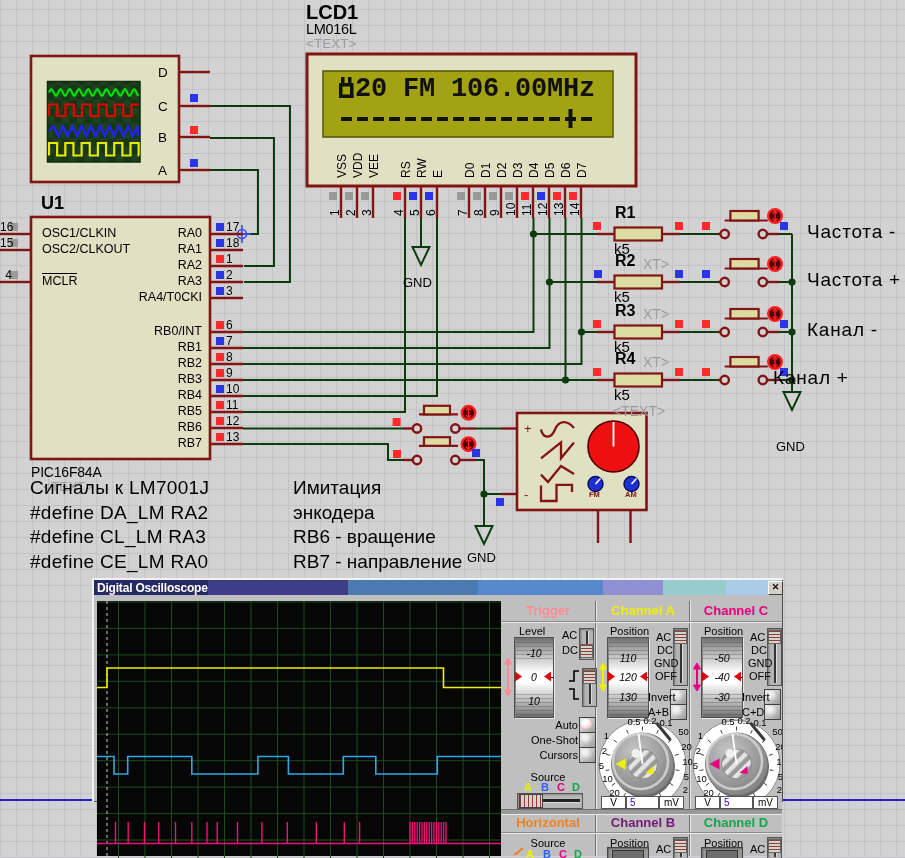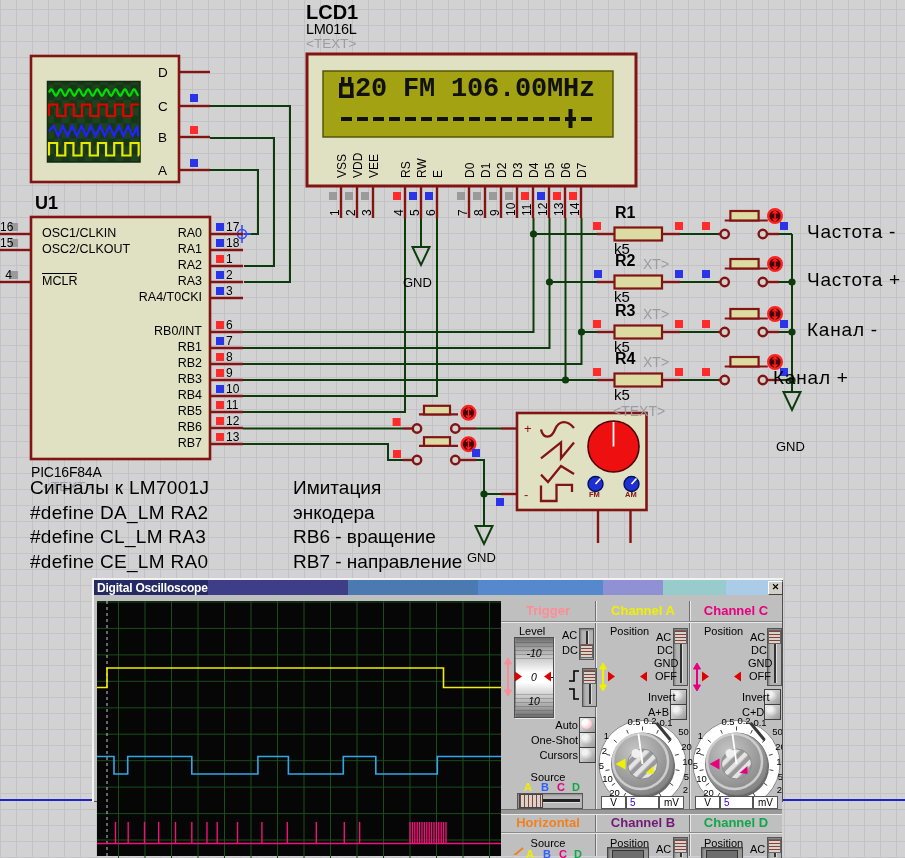--- a/index.html
+++ b/index.html
@@ -326,21 +326,21 @@
 <line x1="613.5" y1="446.5" x2="613.5" y2="422" stroke="#fff" stroke-width="1.8"></line>
 <circle cx="595.5" cy="484" r="7.5" fill="#2030d0" stroke="#001060" stroke-width="1.4"></circle>
 <line x1="595.5" y1="484" x2="600.5" y2="478.5" stroke="#fff" stroke-width="1.6"></line>
 <circle cx="631.5" cy="484" r="7.5" fill="#2030d0" stroke="#001060" stroke-width="1.4"></circle>
 <line x1="631.5" y1="484" x2="636.5" y2="478.5" stroke="#fff" stroke-width="1.6"></line>
 <text x="589" y="497" font-family="Liberation Sans" font-size="7.5" font-weight="bold" fill="#831414">FM</text>
 <text x="625" y="497" font-family="Liberation Sans" font-size="7.5" font-weight="bold" fill="#831414">AM</text>
 <line x1="598" y1="510" x2="598" y2="543" stroke="#831414" stroke-width="2.4"></line>
 <line x1="630.5" y1="510" x2="630.5" y2="543" stroke="#831414" stroke-width="2.4"></line>
 </svg>
-<div class="t" style="left:35px;top:194px;font-size:18px;font-weight:bold;">U1</div>
+<div class="t" style="left:41px;top:194px;font-size:18px;font-weight:bold;">U1</div>
 <div class="t" style="left:31px;top:465px;font-size:14px;letter-spacing:-0.2px;">PIC16F84A</div>
 <div class="t ghost" style="left:43px;top:480px;font-size:13.5px;">&lt;TEXT&gt;</div>
 <div class="t" style="left:42px;top:227px;font-size:12.5px;">OSC1/CLKIN</div>
 <div class="t" style="left:42px;top:243px;font-size:12.5px;">OSC2/CLKOUT</div>
 <div class="t" style="left:42px;top:275px;font-size:12.5px;"><span style="border-top:1.4px solid #000;padding-top:0px;">MCLR</span></div>
 <div class="t" style="left:0px;top:227px;font-size:12.5px;width:202px;text-align:right;">RA0</div>
 <div class="t" style="left:0px;top:243px;font-size:12.5px;width:202px;text-align:right;">RA1</div>
 <div class="t" style="left:0px;top:259px;font-size:12.5px;width:202px;text-align:right;">RA2</div>
 <div class="t" style="left:0px;top:275px;font-size:12.5px;width:202px;text-align:right;">RA3</div>
 <div class="t" style="left:0px;top:291px;font-size:12.5px;width:202px;text-align:right;">RA4/T0CKI</div>
@@ -459,40 +459,56 @@
 <div class="lbl" style="left:17px;top:170px;font-size:11px;color:#000;width:60px;text-align:center;">Source</div>
 <div class="lbl" style="left:23px;top:180px;font-size:11px;color:#f0f000;font-weight:bold;">A</div>
 <div class="lbl" style="left:40px;top:180px;font-size:11px;color:#3060ff;font-weight:bold;">B</div>
 <div class="lbl" style="left:56px;top:180px;font-size:11px;color:#e60080;font-weight:bold;">C</div>
 <div class="lbl" style="left:71px;top:180px;font-size:11px;color:#10a848;font-weight:bold;">D</div>
 <div style="position:absolute;left:16px;top:192px;width:64px;height:14px;border:1px solid #555;box-shadow:inset 1px 1px 2px #888;background:#b8b8b8;">
         <div style="position:absolute;left:22px;top:5px;width:40px;height:3px;background:#222;box-shadow:0 1px 0 #ddd;"></div>
         <div style="position:absolute;left:1px;top:0px;width:22px;height:12px;border:1px solid #444;background:repeating-linear-gradient(90deg,#8a4038 0 1.5px,#d8d4cc 1.5px 4px);"></div>
       </div>
 <div class="lbl" style="left:109px;top:24px;font-size:11px;color:#000;">Position</div>
+<div class="slider" style="left:106px;top:36px;width:40px;height:79px;">
+        <div class="ridges"></div>
+        <div class="num" style="top:14px;">110</div>
+        <div class="num" style="top:33px;">120</div>
+        <div class="num" style="top:53px;">130</div>
+        <div style="position:absolute;left:0;top:38.5px;width:4px;height:1.5px;background:#000;"></div>
+        <div style="position:absolute;right:0;top:38.5px;width:4px;height:1.5px;background:#000;"></div>
+      </div>
 <div class="lbl" style="left:155px;top:30px;font-size:11px;color:#000;">AC</div>
 <div class="lbl" style="left:156px;top:43px;font-size:11px;color:#000;">DC</div>
 <div class="lbl" style="left:153px;top:56px;font-size:11px;color:#000;">GND</div>
 <div class="lbl" style="left:154px;top:69px;font-size:11px;color:#000;">OFF</div>
 <div class="vswitch" style="left:172px;top:27px;width:13px;height:56px;">
         <div class="rail"></div>
         <div class="handle" style="top:1px;height:14px;"></div>
       </div>
 <div class="lbl" style="left:147px;top:90px;font-size:11px;color:#000;">Invert</div>
 <div class="btn" style="left:169px;top:88px;">
         <div class="led"></div>
       </div>
 <div class="lbl" style="left:147px;top:105px;font-size:11px;color:#000;">A+B</div>
 <div class="btn" style="left:169px;top:103px;">
         <div class="led"></div>
       </div>
 <div class="wbox" style="left:100px;top:195px;width:23px;height:11px;line-height:11px;">V</div>
 <div class="wbox" style="left:125px;top:195px;width:28px;height:11px;line-height:11px;text-align:left;color:#3300cc;padding-left:3px;">5</div>
 <div class="wbox" style="left:158px;top:195px;width:23px;height:11px;line-height:11px;">mV</div>
 <div class="lbl" style="left:203px;top:24px;font-size:11px;color:#000;">Position</div>
+<div class="slider" style="left:200px;top:36px;width:40px;height:79px;">
+        <div class="ridges"></div>
+        <div class="num" style="top:14px;">-50</div>
+        <div class="num" style="top:33px;">-40</div>
+        <div class="num" style="top:53px;">-30</div>
+        <div style="position:absolute;left:0;top:38.5px;width:4px;height:1.5px;background:#000;"></div>
+        <div style="position:absolute;right:0;top:38.5px;width:4px;height:1.5px;background:#000;"></div>
+      </div>
 <div class="lbl" style="left:249px;top:30px;font-size:11px;color:#000;">AC</div>
 <div class="lbl" style="left:250px;top:43px;font-size:11px;color:#000;">DC</div>
 <div class="lbl" style="left:247px;top:56px;font-size:11px;color:#000;">GND</div>
 <div class="lbl" style="left:248px;top:69px;font-size:11px;color:#000;">OFF</div>
 <div class="vswitch" style="left:266px;top:27px;width:13px;height:56px;">
         <div class="rail"></div>
         <div class="handle" style="top:1px;height:14px;"></div>
       </div>
 <div class="lbl" style="left:241px;top:90px;font-size:11px;color:#000;">Invert</div>
 <div class="btn" style="left:263px;top:88px;">

